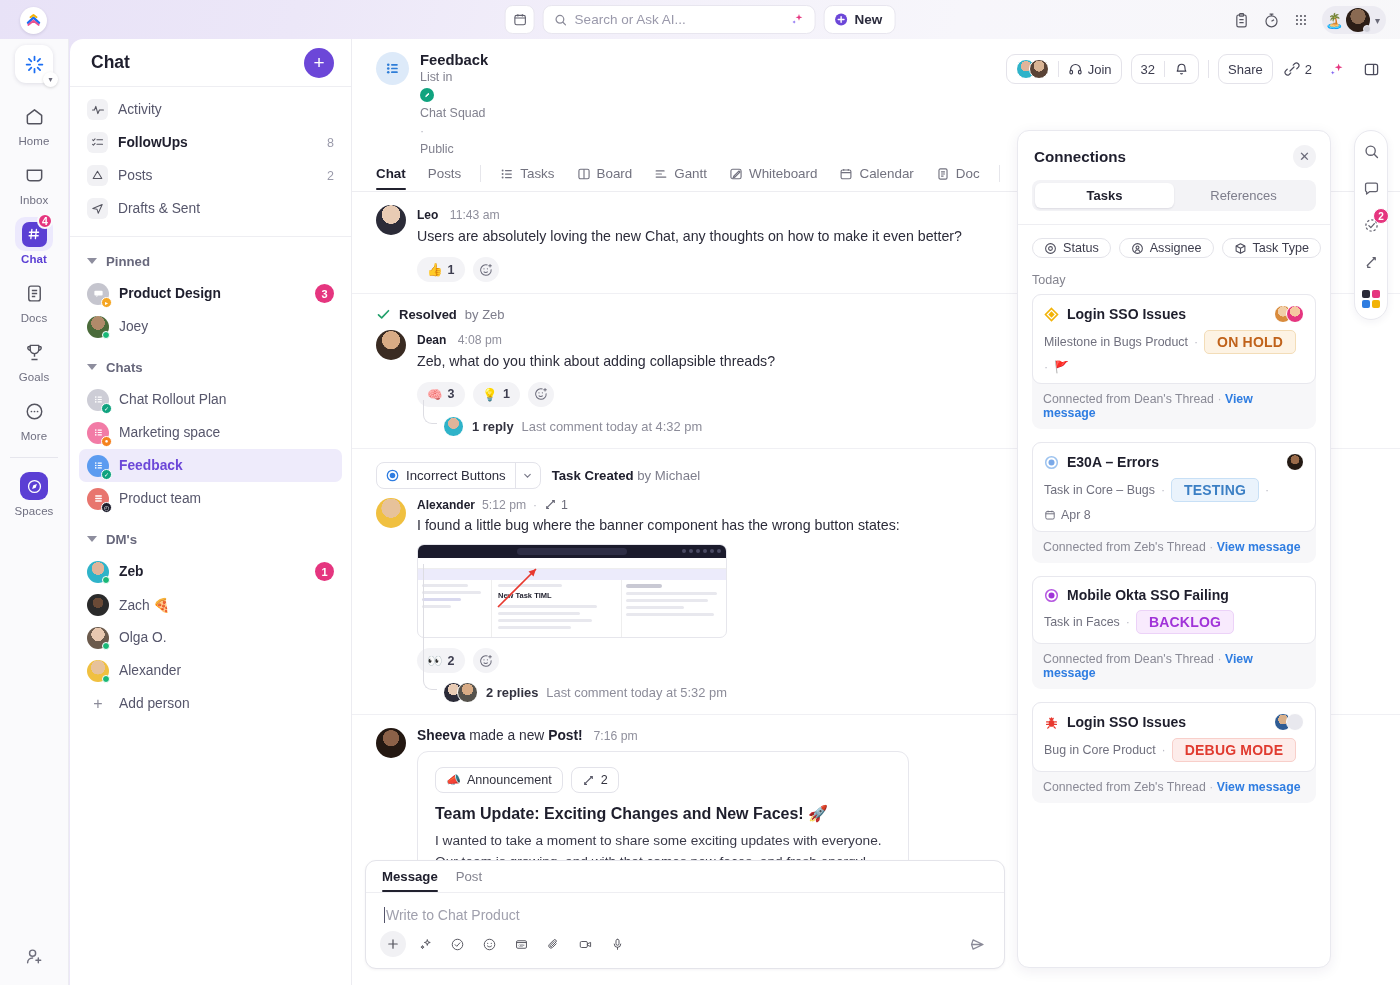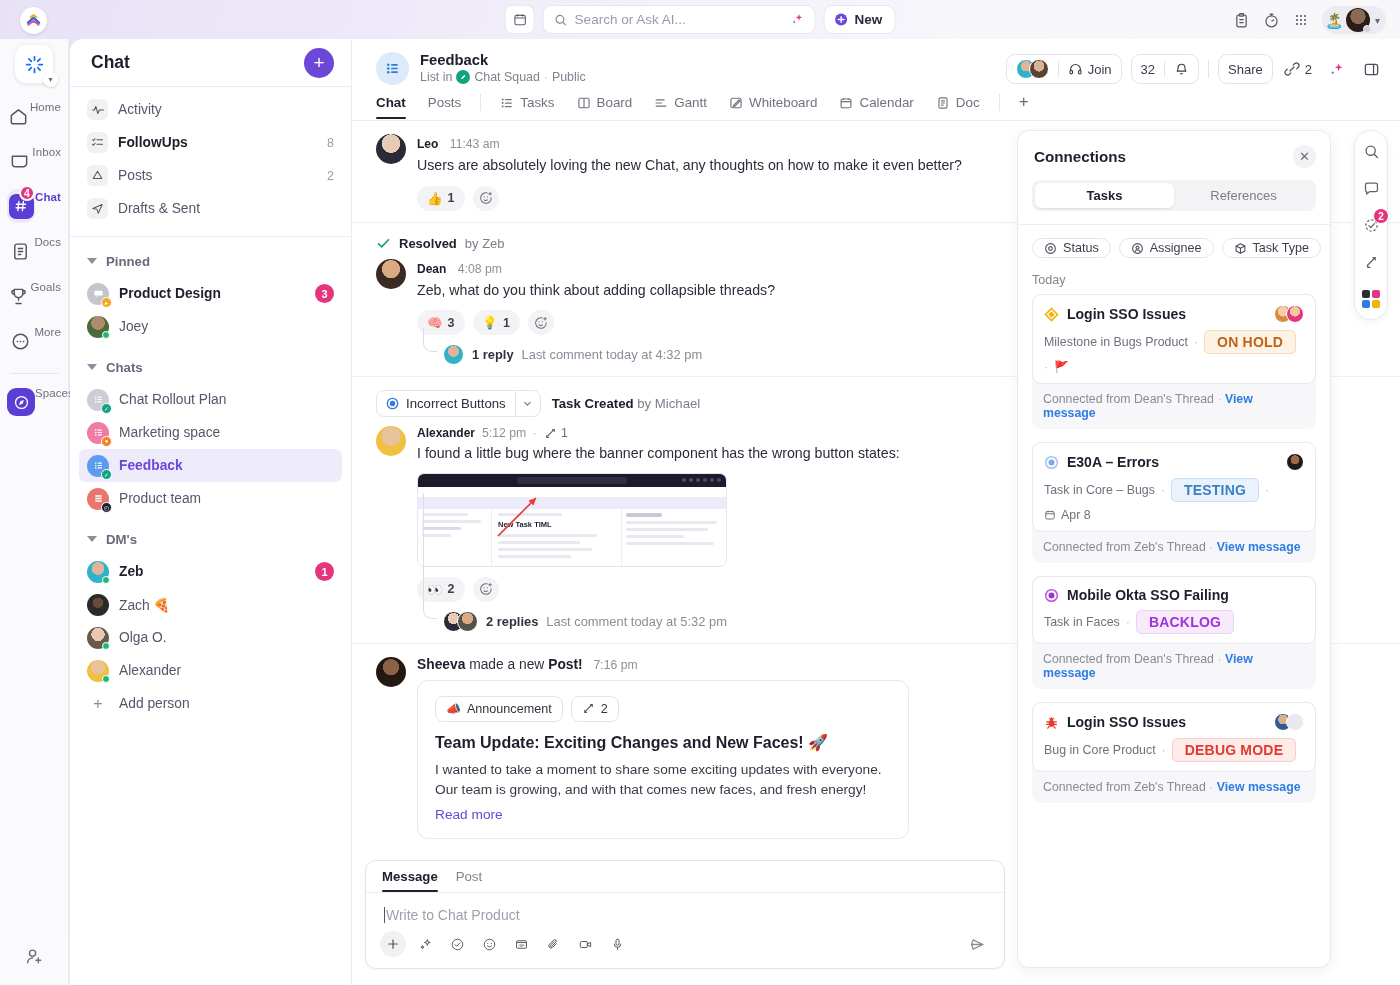--- a/index.html
+++ b/index.html
@@ -69,21 +69,21 @@
     box-shadow: 0 1px 4px rgba(40,30,80,.13);
     display:flex;align-items:center;justify-content:center;
     position: relative; margin-bottom: 16px;
   }
   .rail-logo .caret {
     position:absolute; right:-5px; bottom:-4px; width:15px;height:15px;border-radius:50%;
     background:#fff; box-shadow:0 1px 3px rgba(0,0,0,.15);
     display:flex;align-items:center;justify-content:center;font-size:8px;color:#6b6b7b;
   }
   .rail-item {
-    width: 54px; display: flex; flex-direction: row; align-items: flex-start;
+    width: 54px; display: flex; flex-direction: column; align-items: center;
     margin-bottom: 11px; cursor: pointer; position: relative;
   }
   .rail-ico {
     width: 38px; height: 34px; border-radius: 10px;
     display: flex; align-items: center; justify-content: center;
     position: relative;
   }
   .rail-item.active .rail-ico { background: #ece9fd; }
   .rail-label { font-size: 11.5px; color:#6f6f80; margin-top:2px; letter-spacing:.1px; }
   .rail-item.active .rail-label { color:#5b3fd4; font-weight:600; }
@@ -156,21 +156,21 @@
     position:absolute; left:352px; top:39px; width:1048px; height:946px;
     background:#fff;
   }
   .ch-head { padding: 12px 0 0 0; }
   .ch-top { display:flex; align-items:flex-start; padding: 0 16px 0 24px; }
   .ch-avatar {
     width:33px;height:33px;border-radius:50%;background:#ddeaf9;
     display:flex;align-items:center;justify-content:center;margin-right:11px;margin-top:1px;
   }
   .ch-name { font-size:14.8px;font-weight:700;color:#20202e;line-height:1.25; }
-  .ch-sub { font-size:12.4px;color:#82828f; display:flex;gap:4px;margin-top:1px; }
+  .ch-sub { font-size:12.4px;color:#82828f; display:flex;gap:4px;margin-top:1px;flex-direction:column; }
   .ch-sub .dotsep { color:#b6b6c0; }
   .ch-actions { margin-left:auto; display:flex; align-items:center; gap:9px; padding-top:3px; }
   .grp-btn {
     display:flex;align-items:center;border:1px solid #e4e3ea;border-radius:9px;height:30px;
     background:#fff; overflow:hidden;
   }
   .grp-seg { display:flex;align-items:center;gap:5px;padding:0 9px;height:100%;font-size:13px;color:#3c3c4e;font-weight:500; }
   .grp-sep { width:1px;height:16px;background:#e4e3ea; }
   .icon-btn { width:26px;height:26px;display:flex;align-items:center;justify-content:center;cursor:pointer;border-radius:6px; }
 

